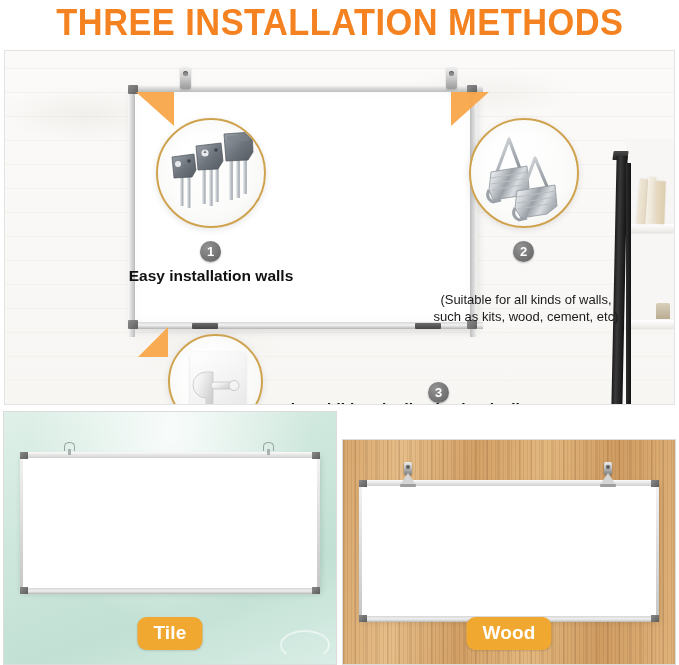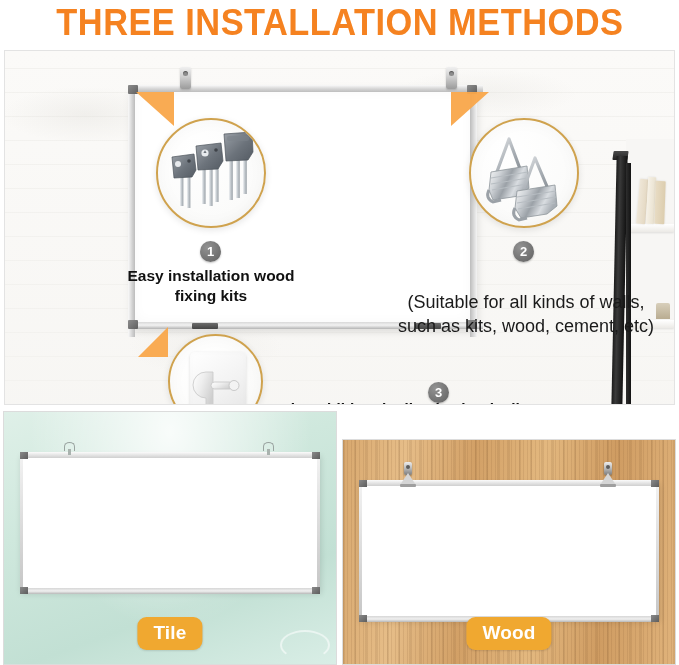--- a/index.html
+++ b/index.html
@@ -203,21 +203,21 @@
   
   .caption {
     position: absolute; text-align: center; color: #111111;
     font-weight: bold; z-index: 8; line-height: 1.28;
     font-family: "Liberation Sans", sans-serif;
   }
   #caption-1 { left: 86px; top: 215px; width: 240px; font-size: 15.5px; }
   #caption-2 { left: 386px; top: 215px; width: 264px; font-size: 15.5px; }
   #caption-2-sub {
     position: absolute; left: 392px; top: 240px; width: 258px;
-    text-align: center; font-size: 18px; font-weight: normal;
+    text-align: center; font-size: 13px; font-weight: normal;
     color: #1a1a1a; line-height: 1.33; z-index: 8;
     font-family: "Liberation Sans", sans-serif;
   }
   #caption-3 { left: 238px; top: 348px; width: 396px; font-size: 15.5px; }
 
   
   #panels {
     position: absolute; left: 0; top: 411px; width: 679px; height: 254px;
     display: flex; gap: 5px; padding: 0 3px;
   }
@@ -463,22 +463,21 @@
         <rect x="41" y="46" width="22" height="7" rx="3.5" fill="url(#ah)" stroke="#c9c9c9" stroke-width="0.9"></rect>
         <circle cx="64" cy="49.5" r="5" fill="#f3f3f3" stroke="#c4c4c4" stroke-width="0.9"></circle>
       </svg>
     </div>
 
     <div class="step-badge" id="badge-1">1</div>
     <div class="step-badge" id="badge-2">2</div>
     <div class="step-badge" id="badge-3">3</div>
 
     <div class="caption" id="caption-1">
-      <div>Easy installation wood</div>
-      <div>fixing kits</div>
+      <div>Easy installation walls</div>
     </div>
 
     <div id="caption-2-sub">
       <div>(Suitable for all kinds of walls,</div>
       <div>such as kits, wood, cement, etc)</div>
     </div>
 
     <div class="caption" id="caption-3">
       <div>The additional adhesive hook allows you to</div>
 

